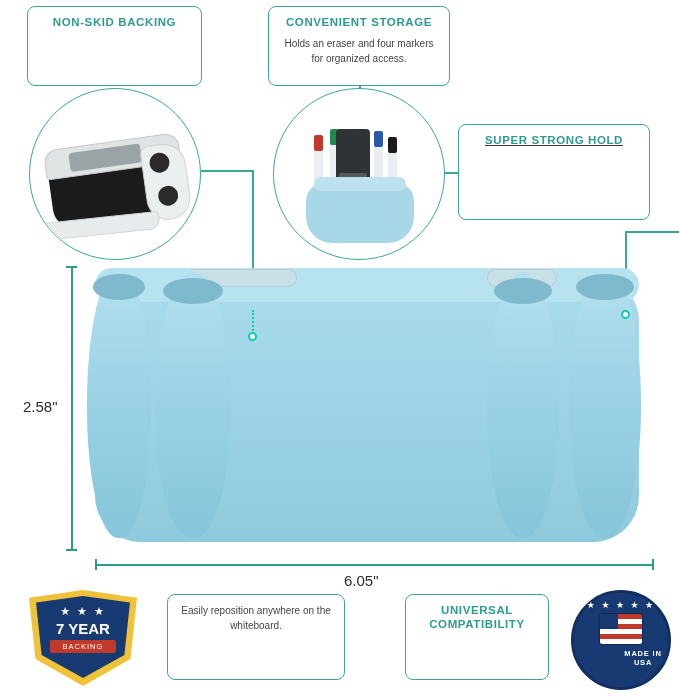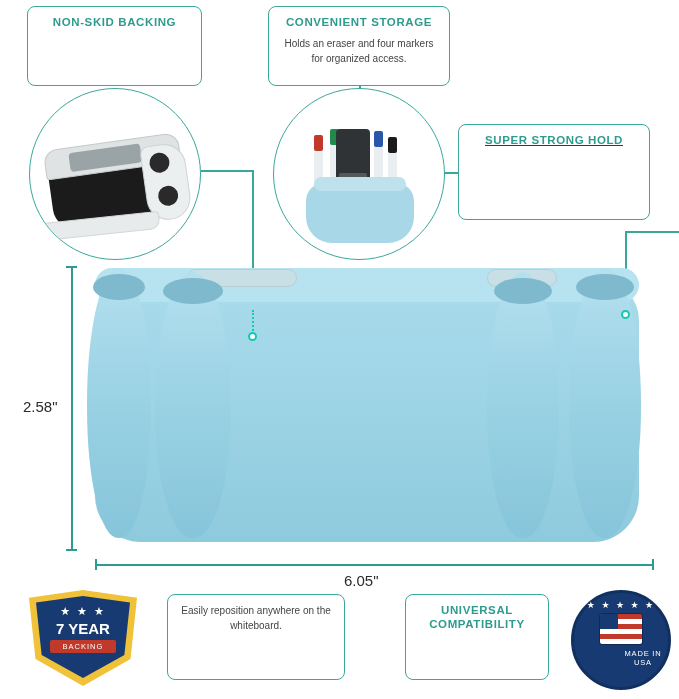--- a/index.html
+++ b/index.html
@@ -192,21 +192,21 @@
   .usa-stars{font-size:9px;letter-spacing:2px;margin-top:7px;color:#fff;}
   .usa-flag{
     margin:3px auto 0 auto;width:42px;height:30px;border-radius:3px;
     background:
       repeating-linear-gradient(180deg,#c0392b 0 5px,#ffffff 5px 10px);
     position:relative;overflow:hidden;border:1px solid #0f2a52;
   }
   .usa-flag:before{
     content:"";position:absolute;left:0;top:0;width:18px;height:15px;background:#173a73;
   }
-  .usa-text{font-size:7.5px;letter-spacing:.8px;margin-top:4px;font-weight:400;margin-left:44px;}
+  .usa-text{font-size:7.5px;letter-spacing:.8px;margin-top:4px;font-weight:700;margin-left:44px;}
 </style>
 </head>
 <body>
 
 <div class="stage">
 
   <div class="callout" id="c-nonskid">
     <div class="title">NON-SKID BACKING</div>
   </div>
 

